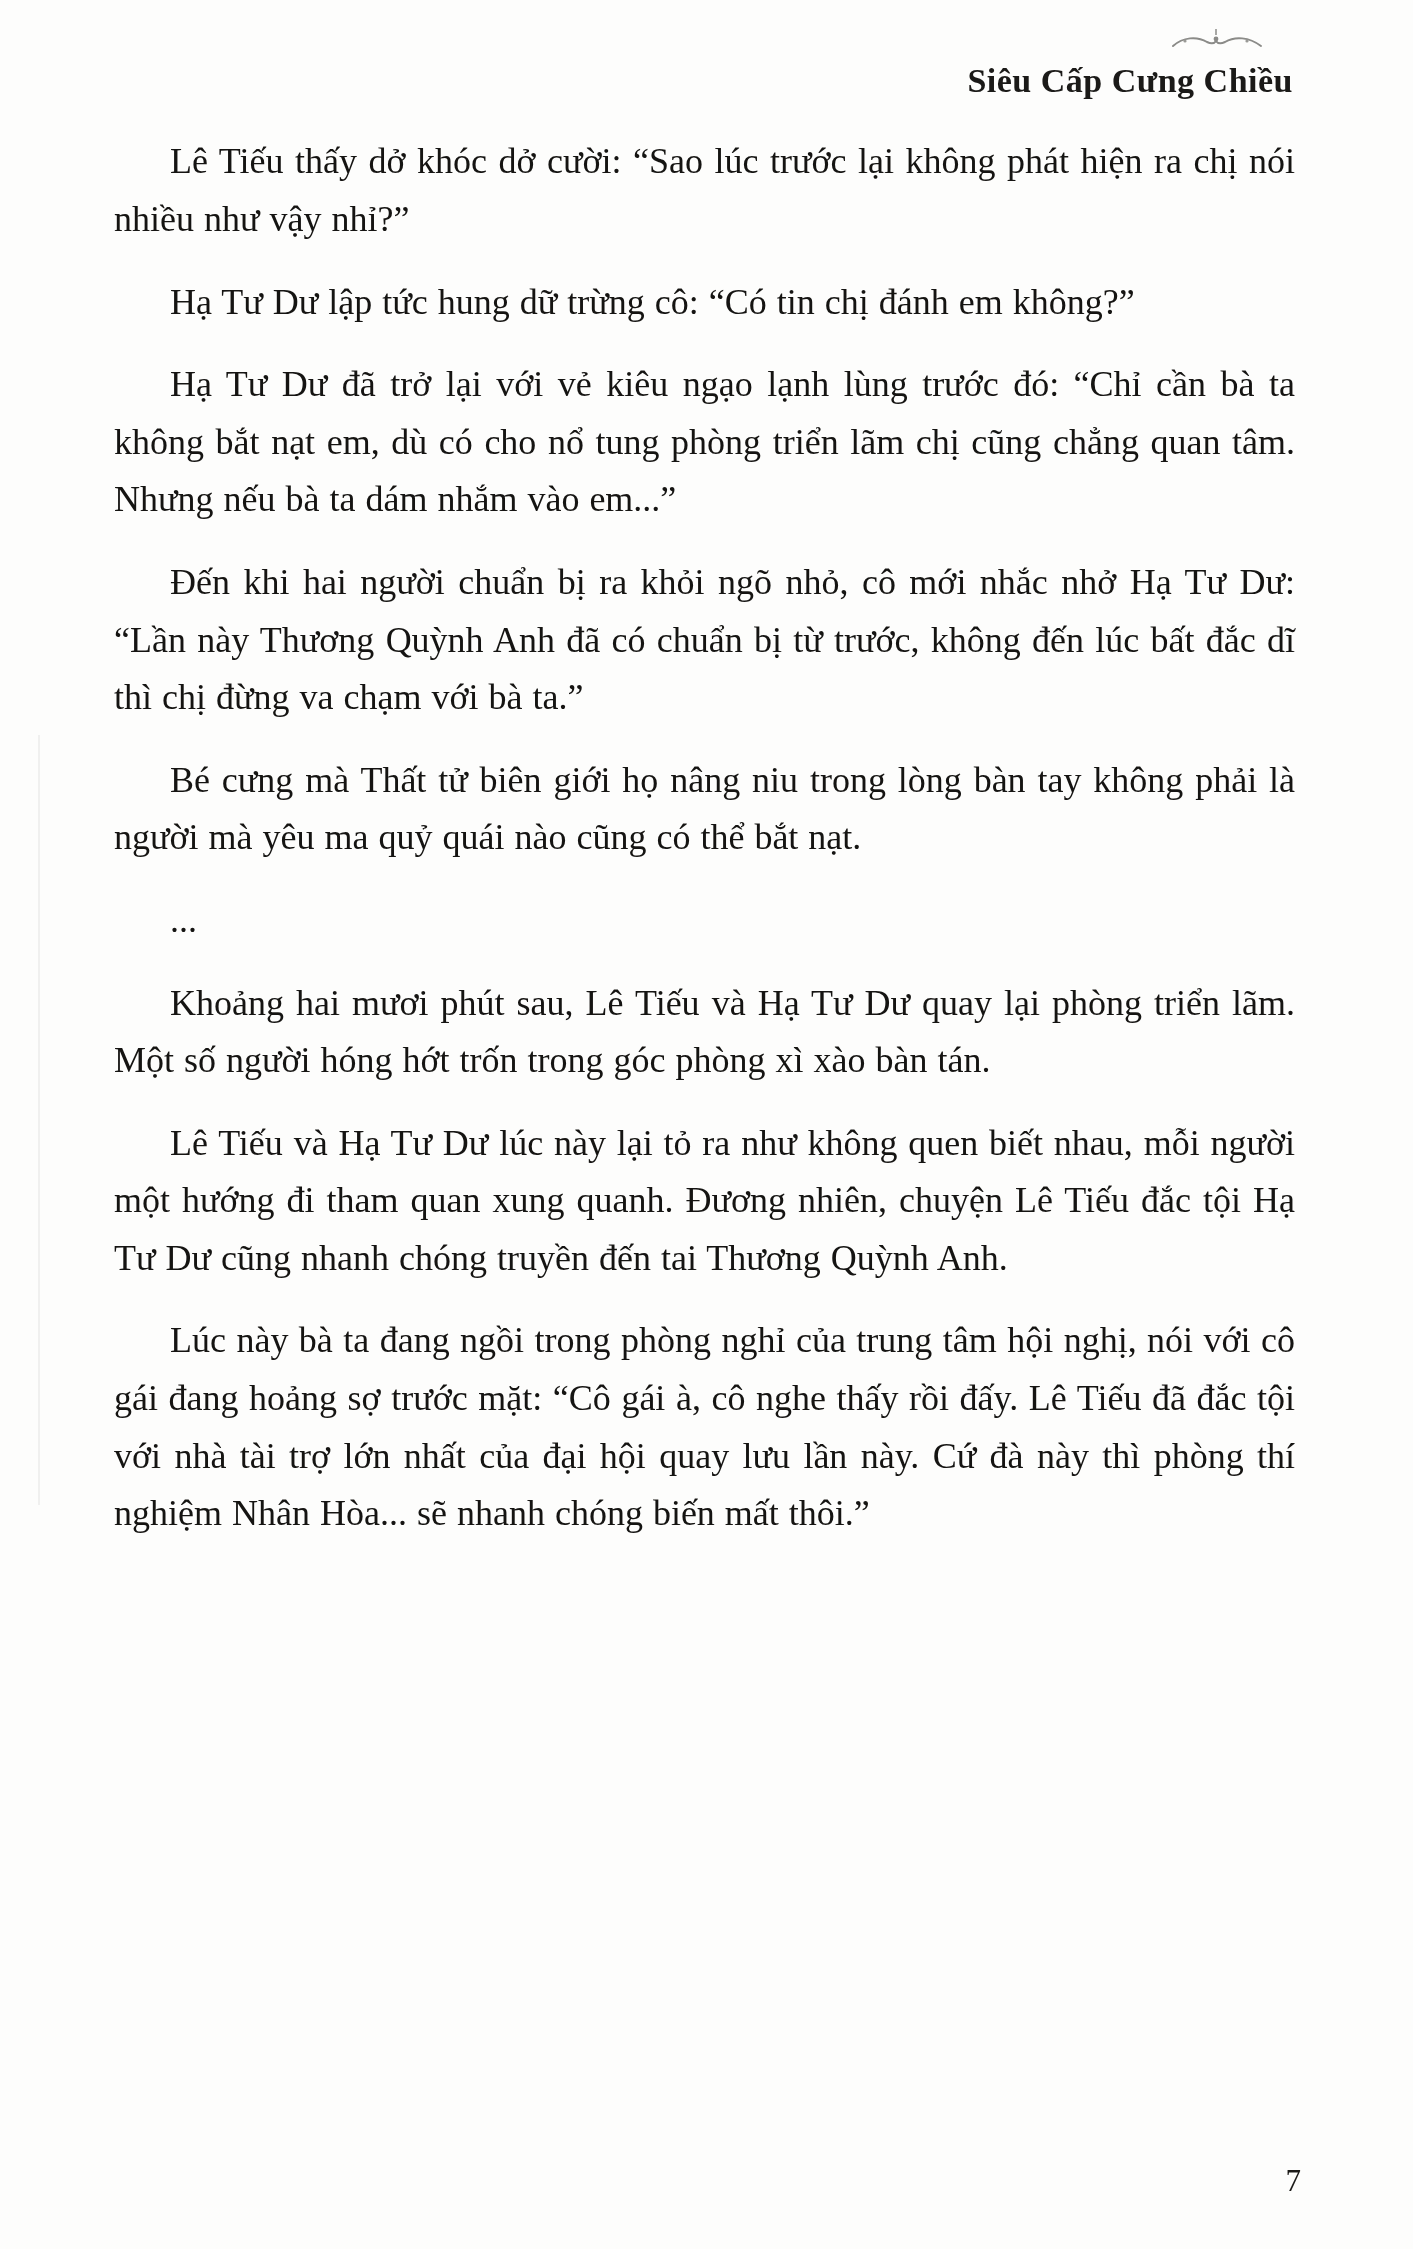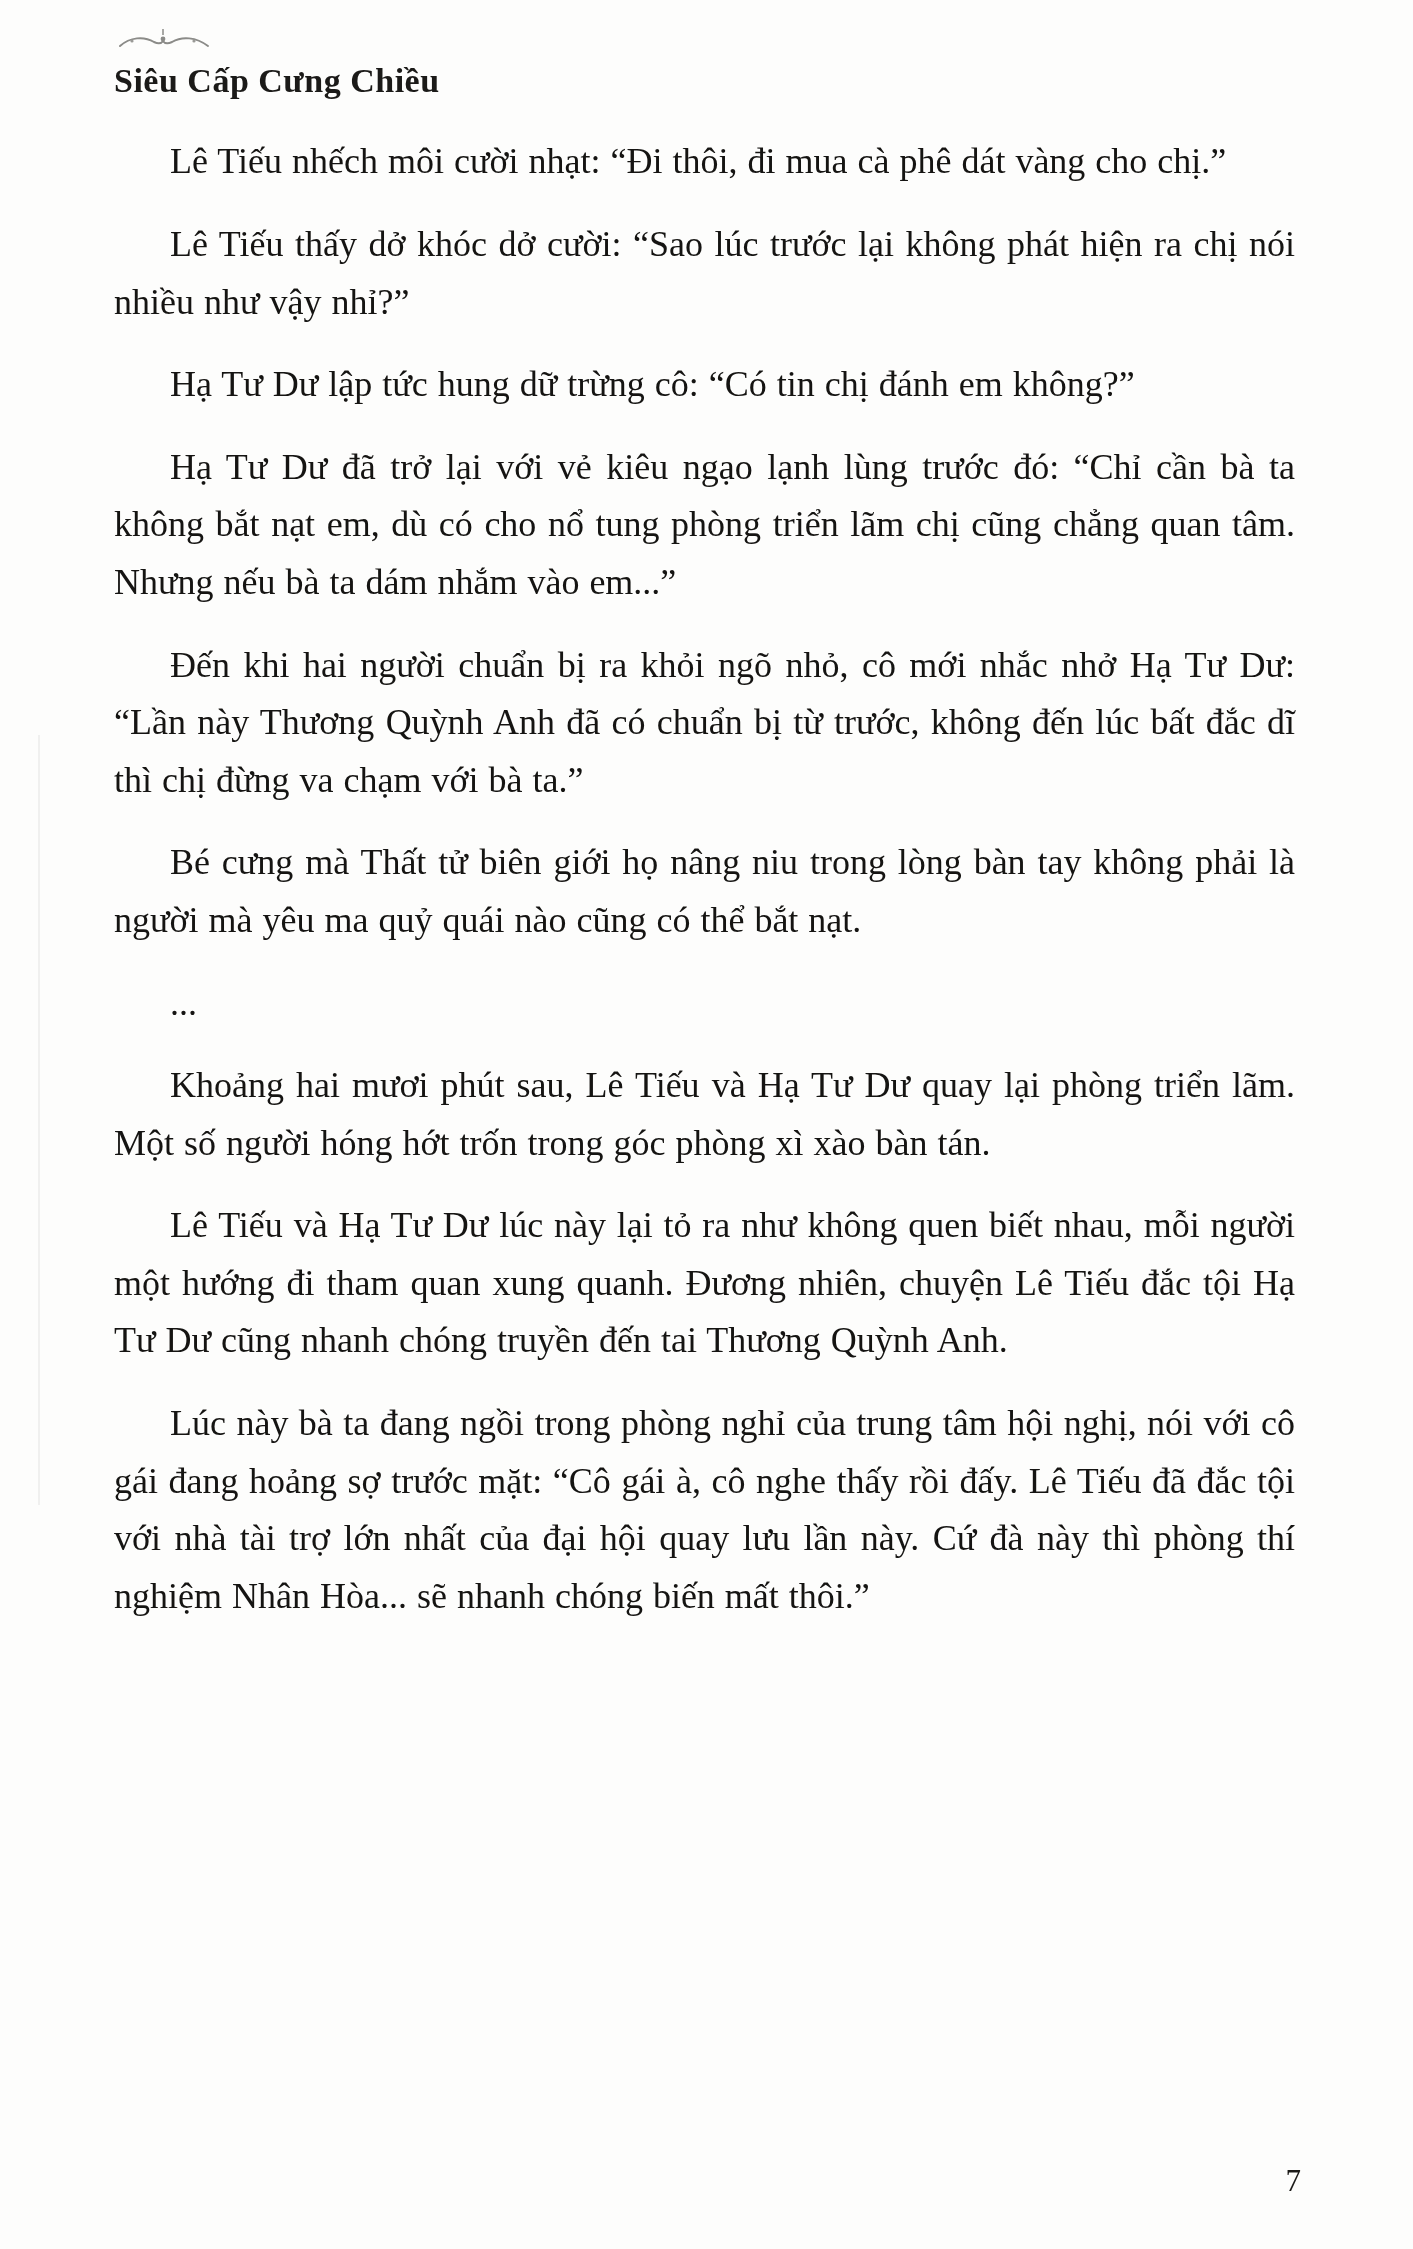--- a/index.html
+++ b/index.html
@@ -15,20 +15,21 @@
     position: relative;
     overflow: hidden;
   }
   .page {
     position: absolute;
     inset: 0;
     padding: 26px 118px 0 114px;
     box-sizing: border-box;
   }
   .header {
+    text-align: right;
     padding-right: 2px;
   }
   .ornament {
     display: inline-block;
     margin-right: 26px;
     margin-bottom: 2px;
   }
   .header-title {
     font-size: 34px;
     font-weight: 600;
@@ -76,21 +77,20 @@
         <path d="M6 20 C 16 11, 30 10, 40 16 C 44 18, 47 18, 49 15 C 51 18, 54 18, 58 16 C 68 10, 82 11, 94 20" stroke="#8b8b88" stroke-width="2" fill="none" stroke-linecap="round"></path>
         <circle cx="49" cy="13" r="2.4" fill="#8b8b88"></circle>
         <circle cx="18" cy="15" r="1.6" fill="#9a9a97"></circle>
         <circle cx="80" cy="15" r="1.6" fill="#9a9a97"></circle>
       </svg>
     </span>
     <div class="header-title">Siêu Cấp Cưng Chiều</div>
   </div>
 
   <div class="body-text">
-      <p class="para">Lê Tiếu nhếch môi cười nhạt: “Đi thôi, đi mua cà phê dát vàng cho chị.”</p>
       <p class="para">Lê Tiếu thấy dở khóc dở cười: “Sao lúc trước lại không phát hiện ra chị nói nhiều như vậy nhỉ?”</p>
       <p class="para">Hạ Tư Dư lập tức hung dữ trừng cô: “Có tin chị đánh em không?”</p>
       <p class="para">Hạ Tư Dư đã trở lại với vẻ kiêu ngạo lạnh lùng trước đó: “Chỉ cần bà ta không bắt nạt em, dù có cho nổ tung phòng triển lãm chị cũng chẳng quan tâm. Nhưng nếu bà ta dám nhắm vào em...”</p>
       <p class="para">Đến khi hai người chuẩn bị ra khỏi ngõ nhỏ, cô mới nhắc nhở Hạ Tư Dư: “Lần này Thương Quỳnh Anh đã có chuẩn bị từ trước, không đến lúc bất đắc dĩ thì chị đừng va chạm với bà ta.”</p>
       <p class="para">Bé cưng mà Thất tử biên giới họ nâng niu trong lòng bàn tay không phải là người mà yêu ma quỷ quái nào cũng có thể bắt nạt.</p>
       <p class="para">...</p>
       <p class="para">Khoảng hai mươi phút sau, Lê Tiếu và Hạ Tư Dư quay lại phòng triển lãm. Một số người hóng hớt trốn trong góc phòng xì xào bàn tán.</p>
       <p class="para">Lê Tiếu và Hạ Tư Dư lúc này lại tỏ ra như không quen biết nhau, mỗi người một hướng đi tham quan xung quanh. Đương nhiên, chuyện Lê Tiếu đắc tội Hạ Tư Dư cũng nhanh chóng truyền đến tai Thương Quỳnh Anh.</p>
       <p class="para">Lúc này bà ta đang ngồi trong phòng nghỉ của trung tâm hội nghị, nói với cô gái đang hoảng sợ trước mặt: “Cô gái à, cô nghe thấy rồi đấy. Lê Tiếu đã đắc tội với nhà tài trợ lớn nhất của đại hội quay lưu lần này. Cứ đà này thì phòng thí nghiệm Nhân Hòa... sẽ nhanh chóng biến mất thôi.”</p>
     </div>

